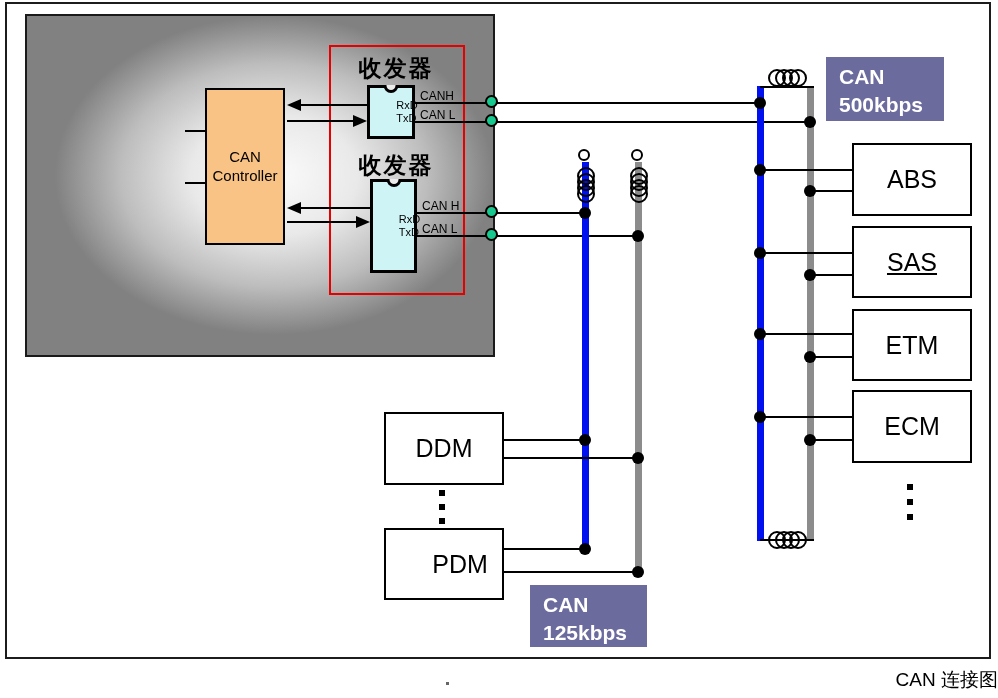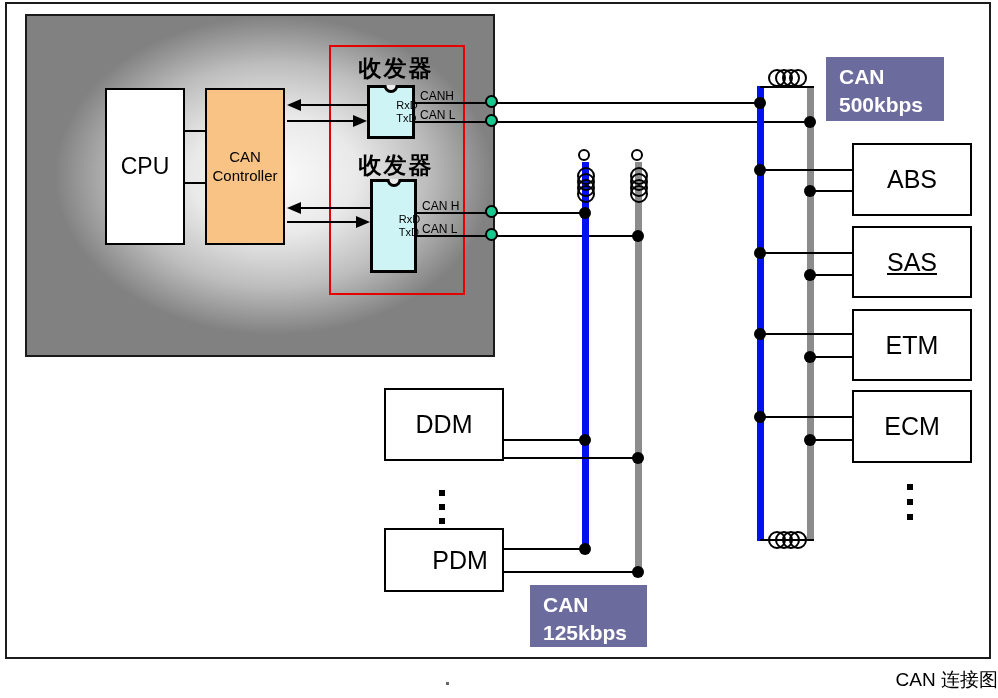--- a/index.html
+++ b/index.html
@@ -75,23 +75,20 @@
 </style>
 </head>
 <body>
 
 <div class="stage">
 
   <div class="outer-border"></div>
 
   <div class="ecu-box"></div>
 
-  <div class="block cpu">
-    <span>CPU</span>
-  </div>
   <div class="block controller">
     <span>CAN</span>
     <span>Controller</span>
   </div>
   <div class="conn" style="left:185px; top:130px; width:20px; height:2px;"></div>
   <div class="conn" style="left:185px; top:182px; width:20px; height:2px;"></div>
 
   <div class="red-frame"></div>
 
   <div class="tr-label one">收发器</div>
@@ -220,24 +217,24 @@
     </g>
   </svg>
 
   <div class="jdot" style="left:579px; top:207px;"></div>
   <div class="jdot" style="left:632px; top:230px;"></div>
   <div class="jdot" style="left:579px; top:434px;"></div>
   <div class="jdot" style="left:632px; top:452px;"></div>
   <div class="jdot" style="left:579px; top:543px;"></div>
   <div class="jdot" style="left:632px; top:566px;"></div>
 
-  <div class="node" style="left:384px; top:388px; height:73px;">
+  <div class="node" style="left:384px; top:412px; height:73px;">
     <span>DDM</span>
   </div>
-  <div class="node" style="left:384px; top:528px; height:64px;padding-left:32px;">
+  <div class="node" style="left:384px; top:528px; height:72px;padding-left:32px;">
     <span>PDM</span>
   </div>
   <div class="wire-h" style="left:504px; top:439px; width:81px;"></div>
   <div class="wire-h" style="left:504px; top:457px; width:134px;"></div>
   <div class="wire-h" style="left:504px; top:548px; width:81px;"></div>
   <div class="wire-h" style="left:504px; top:571px; width:134px;"></div>
 
   <div class="sq" style="left:439px; top:490px;"></div>
   <div class="sq" style="left:439px; top:504px;"></div>
   <div class="sq" style="left:439px; top:518px;"></div>

